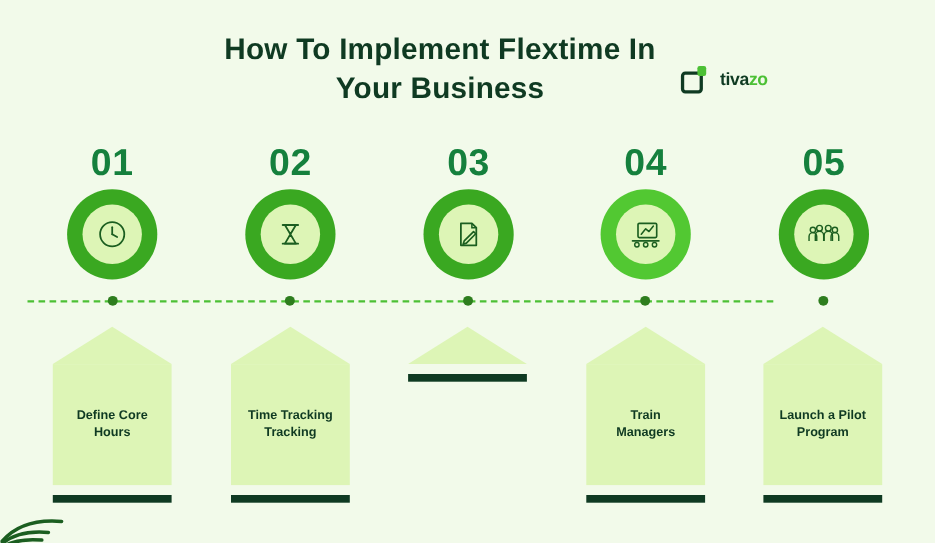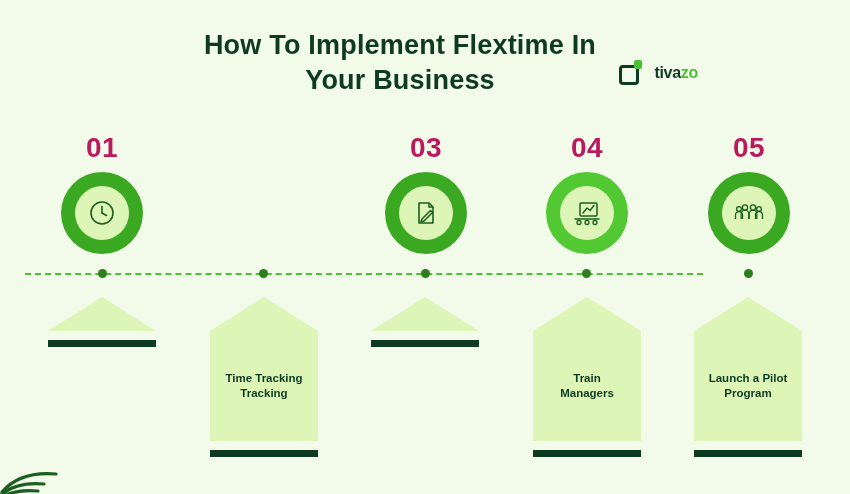--- a/index.html
+++ b/index.html
@@ -44,21 +44,21 @@
   .logo-text .accent{color:#4cc035;}
 
   
   .col{
     position:absolute;
     top:132px;
     width:140px;
     text-align:center;
   }
   .num{
-    font-size:28px;font-weight:bold;color:#be185d;
+    font-size:34px;font-weight:bold;color:#15803d;
     letter-spacing:.5px;
     height:32px;line-height:32px;
   }
 
   
   .circle-wrap{
     position:relative;width:82px;height:82px;margin:8px auto 0;
   }
   .circle-outer{
     position:absolute;inset:0;border-radius:50%;
@@ -145,23 +145,42 @@
         <svg width="30" height="30" viewBox="0 0 30 30">
           <circle cx="15" cy="15" r="11" fill="none" stroke="#1b5e20" stroke-width="1.6"></circle>
           <line x1="15" y1="15" x2="15" y2="8.5" stroke="#1b5e20" stroke-width="1.6" stroke-linecap="round"></line>
           <line x1="15" y1="15" x2="19.5" y2="17.5" stroke="#1b5e20" stroke-width="1.6" stroke-linecap="round"></line>
         </svg>
       </div>
     </div>
   </div>
   <div class="house" style="left:48px;top:297px">
     <div class="roof"></div>
-    <div class="base"></div>
-  </div>
-
+    <div class="body">
+      <div class="label">
+        <div>Define Core</div>
+        <div>Hours</div>
+      </div>
+    </div>
+    <div class="base"></div>
+  </div>
+
+  <div class="col" style="left:194px">
+    <div class="num">02</div>
+    <div class="circle-wrap">
+      <div class="circle-outer"></div>
+      <div class="circle-inner">
+        <svg width="30" height="30" viewBox="0 0 30 30">
+          <line x1="8" y1="6.5" x2="22" y2="6.5" stroke="#1b5e20" stroke-width="1.7" stroke-linecap="round"></line>
+          <line x1="8" y1="23.5" x2="22" y2="23.5" stroke="#1b5e20" stroke-width="1.7" stroke-linecap="round"></line>
+          <path d="M10 6.5 L20 6.5 L15 15 L20 23.5 L10 23.5 L15 15 Z" fill="none" stroke="#1b5e20" stroke-width="1.6" stroke-linejoin="round"></path>
+        </svg>
+      </div>
+    </div>
+  </div>
   <div class="house" style="left:210px;top:297px">
     <div class="roof"></div>
     <div class="body">
       <div class="label">
         <div>Time Tracking</div>
         <div>Tracking</div>
       </div>
     </div>
     <div class="base"></div>
   </div>

